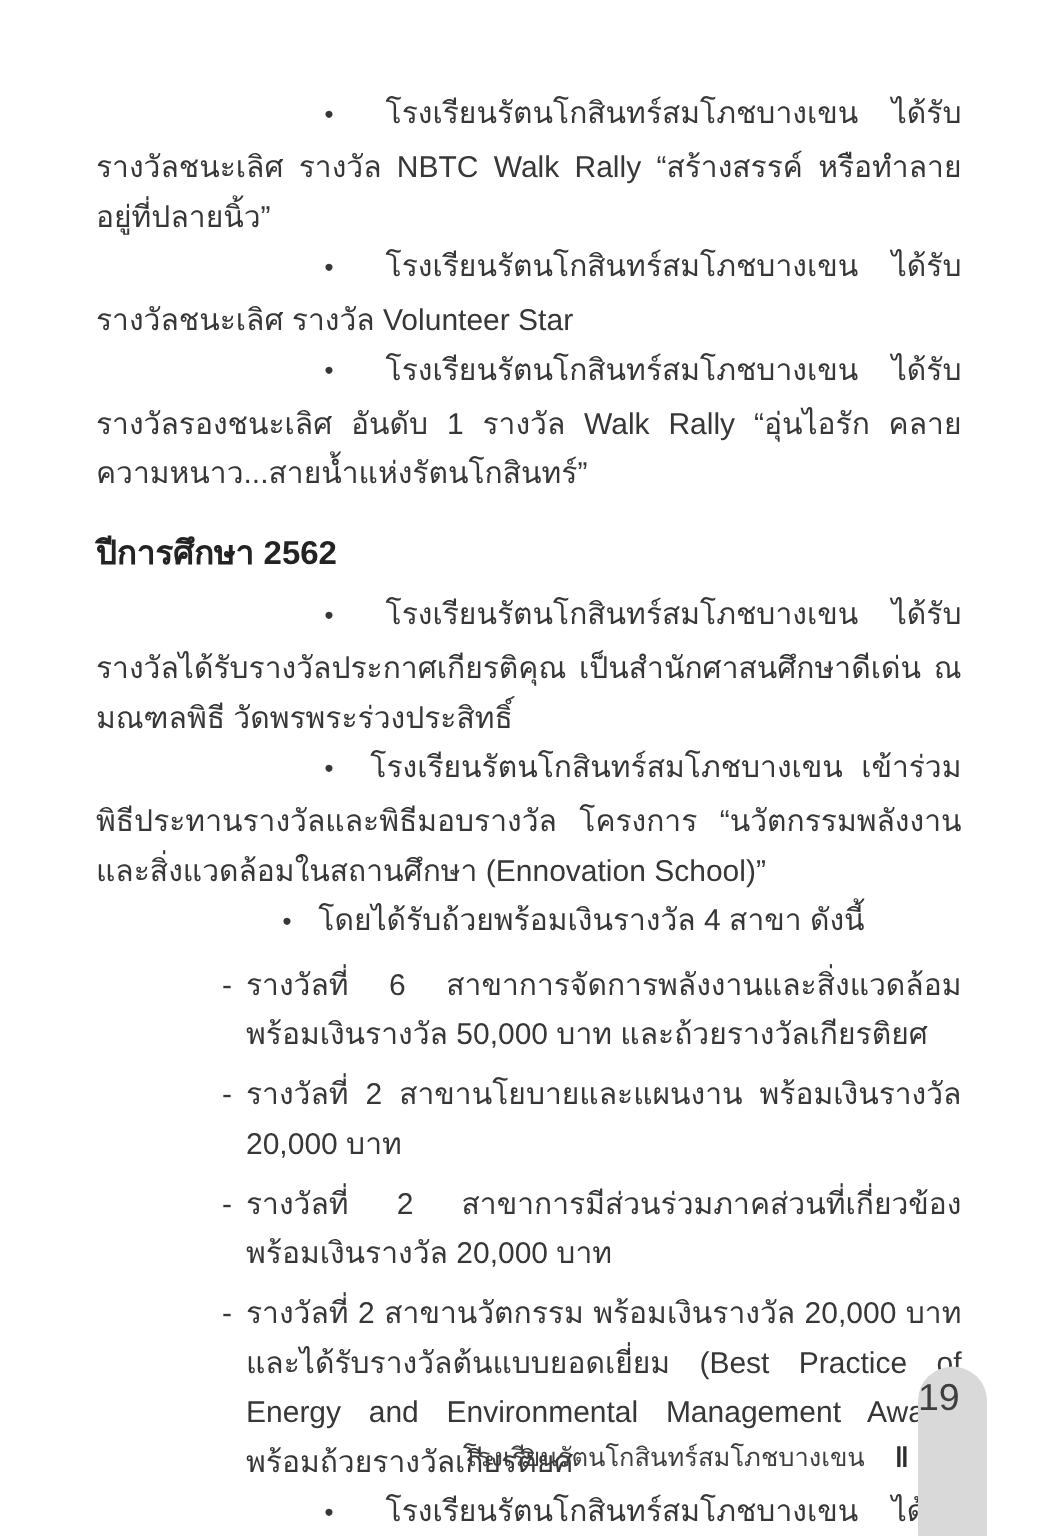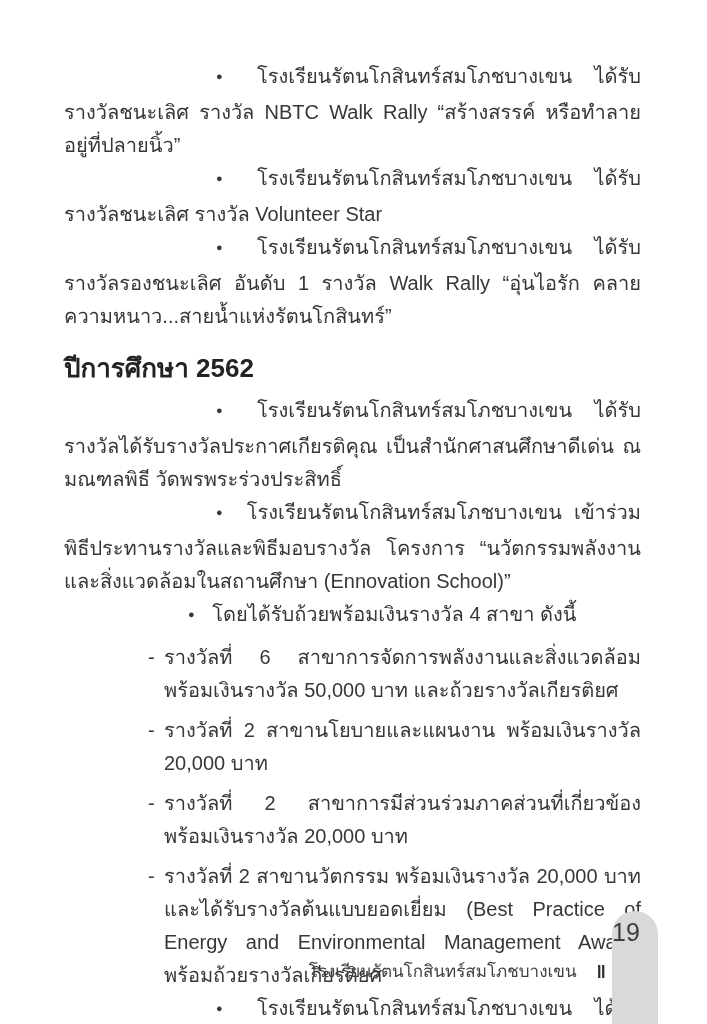--- a/index.html
+++ b/index.html
@@ -25,21 +25,21 @@
   .para.bullet { text-indent: 76px; }
   .para.bullet.sub { text-indent: 62px; }
   .dot {
     display: inline-block;
     font-size: 11px;
     transform: translateY(-3px);
     margin-right: 12px;
     color: #373737;
   }
   .heading {
-    font-size: 26px;
+    font-size: 22px;
     font-weight: 700;
     color: #232323;
     line-height: 33px;
     margin: 19px 0 9px 0;
     text-align: left;
   }
   .dash-list { margin: 5px 0 0 84px; }
   .dash-item {
     position: relative;
     padding-left: 16px;

